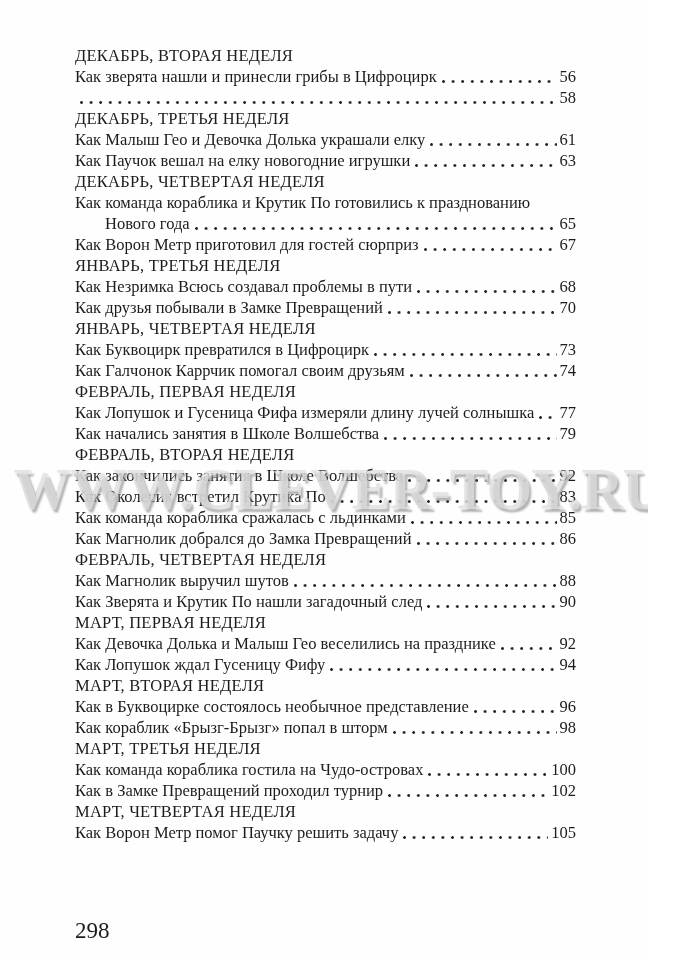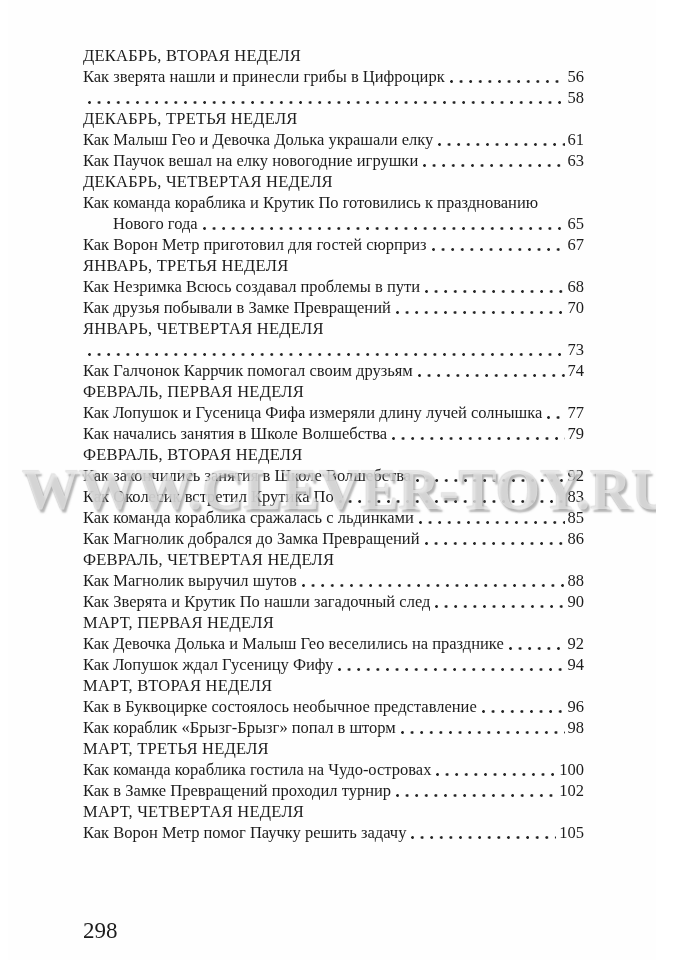--- a/index.html
+++ b/index.html
@@ -8,21 +8,20 @@
     background: #ffffff;
   }
   .page {
     position: relative;
     width: 648px;
     height: 960px;
     background: #fefefe;
     overflow: hidden;
     font-family: "Liberation Serif", serif;
     color: #1c1c1c;
-    margin-left: 8px;
   }
   .toc {
     position: absolute;
     left: 75px;
     right: 72px;
     top: 45px;
     font-size: 16.5px;
     line-height: 21px;
   }
   .toc-heading {
@@ -135,20 +134,21 @@
         <span class="leader"></span>
         <span class="pagenum">68</span>
       </div>
       <div class="toc-row">
         <span class="title">Как друзья побывали в Замке Превращений</span>
         <span class="leader"></span>
         <span class="pagenum">70</span>
       </div>
       <div class="toc-heading">ЯНВАРЬ, ЧЕТВЕРТАЯ НЕДЕЛЯ</div>
       <div class="toc-row">
+        <span class="title">Как Буквоцирк превратился в Цифроцирк</span>
         <span class="leader"></span>
         <span class="pagenum">73</span>
       </div>
       <div class="toc-row">
         <span class="title">Как Галчонок Каррчик помогал своим друзьям</span>
         <span class="leader"></span>
         <span class="pagenum">74</span>
       </div>
       <div class="toc-heading">ФЕВРАЛЬ, ПЕРВАЯ НЕДЕЛЯ</div>
       <div class="toc-row">

